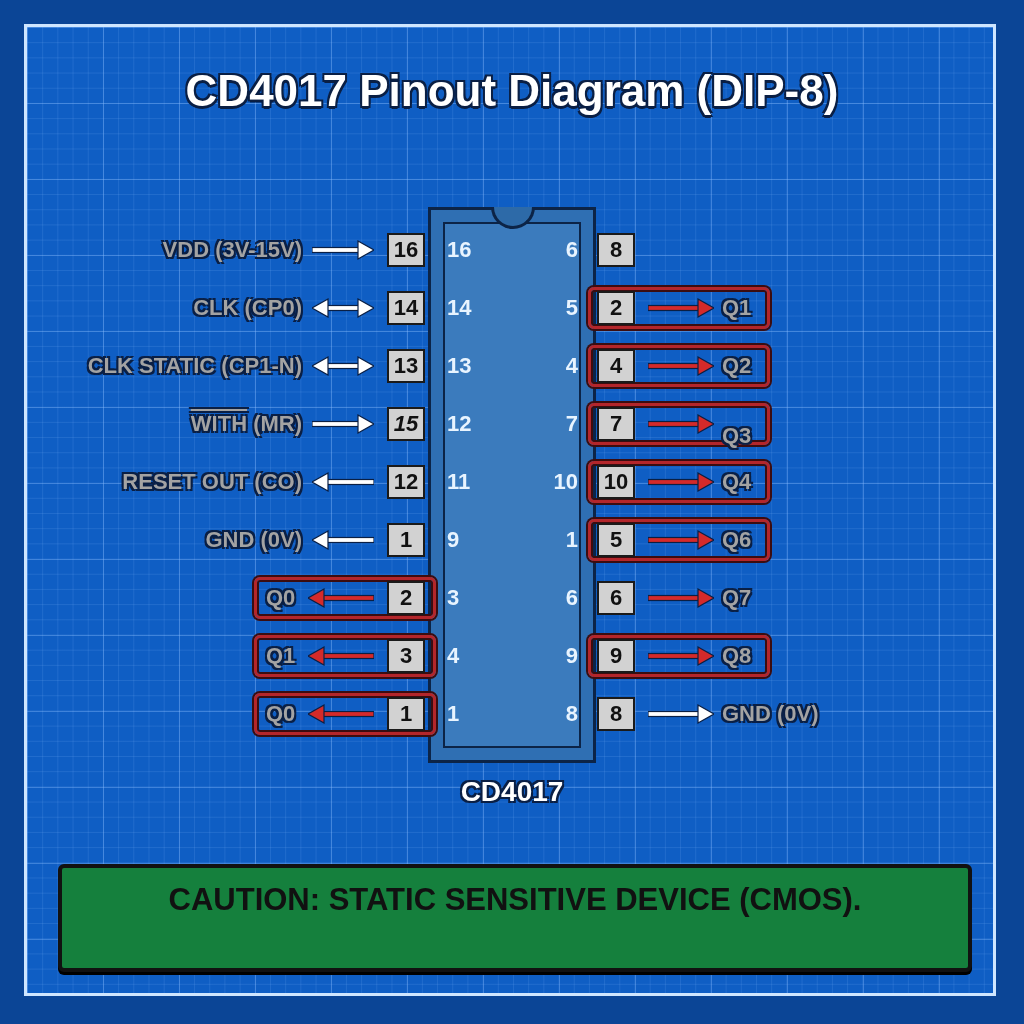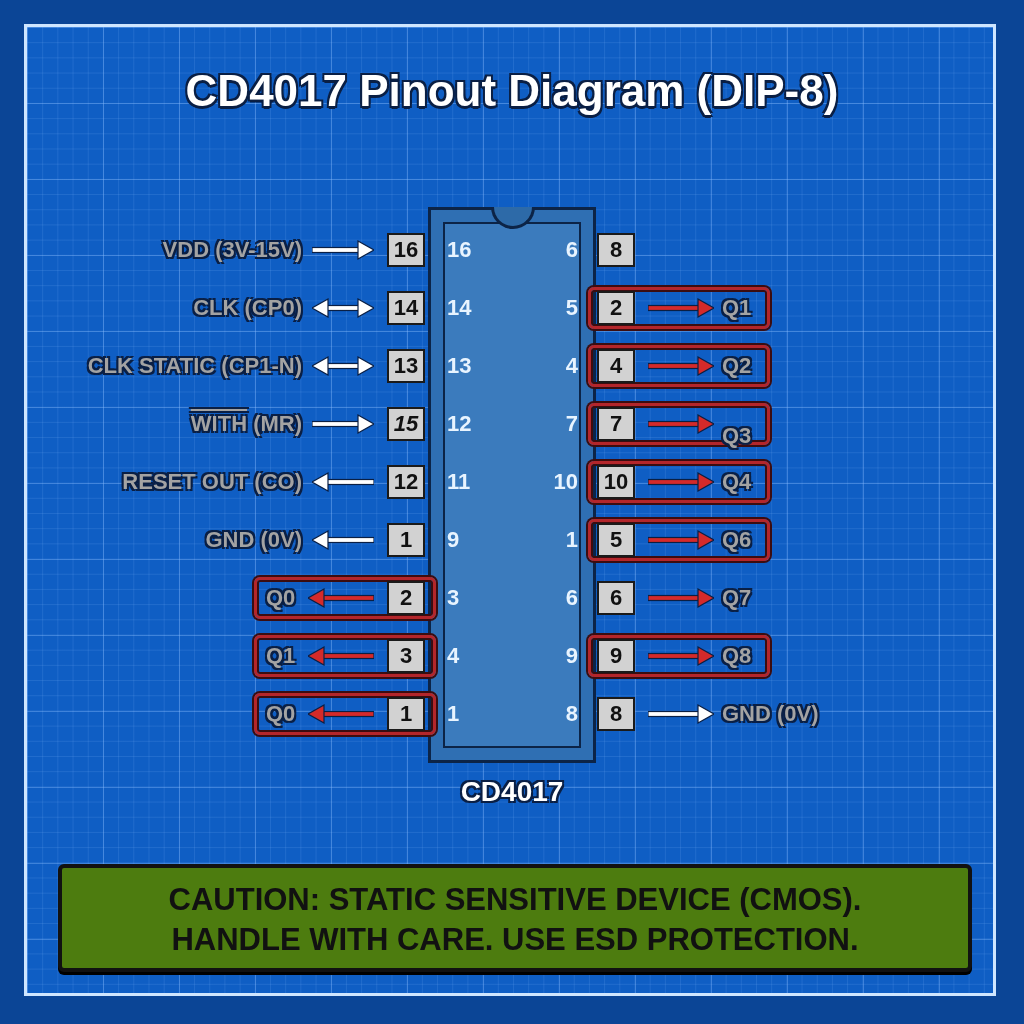--- a/index.html
+++ b/index.html
@@ -67,21 +67,21 @@
   .label.right { left:722px; }
   .overline { text-decoration:overline; }
   .arrow { position:absolute; height:20px; }
   .hl {
     position:absolute; height:42px; box-sizing:border-box;
     border:3px solid #b3262b; border-radius:6px;
     box-shadow: inset 0 0 0 2px #3b0d10, 0 0 0 2px #3b0d10;
   }
   .caution {
     position:absolute; left:58px; top:864px; width:914px; height:108px;
-    box-sizing:border-box; background:#4d7c0f; border:4px solid #111;
+    box-sizing:border-box; background:#15803d; border:4px solid #111;
     border-radius:6px; box-shadow:0 3px 0 #000;
     text-align:center; font-size:31px; font-weight:bold; color:#111;
     line-height:40px; padding-top:12px;
   }
 </style>
 </head>
 <body>
 
 <div class="frame"></div>
 
@@ -223,14 +223,13 @@
     <div class="inner-num right" style="top: 699px;">8</div>
     <div class="arrow" style="left: 648px; top: 704px;"><svg width="66" height="20" viewBox="0 0 66 20">
         <rect x="0" y="7.5" width="52" height="5" fill="#ffffff" stroke="#0a1f44" stroke-width="1.2"></rect>
         <polygon points="50,1 66,10 50,19" fill="#ffffff" stroke="#0a1f44" stroke-width="1.2"></polygon>
       </svg></div>
     <div class="label right" style="top: 699px;">GND (0V)</div>
   </div>
 
 <div class="caution">
   <div>CAUTION: STATIC SENSITIVE DEVICE (CMOS).</div>
-  <div>HANDLE WITH CARE. USE ESD PROTECTION.</div>
 </div>
 
 </body></html>

